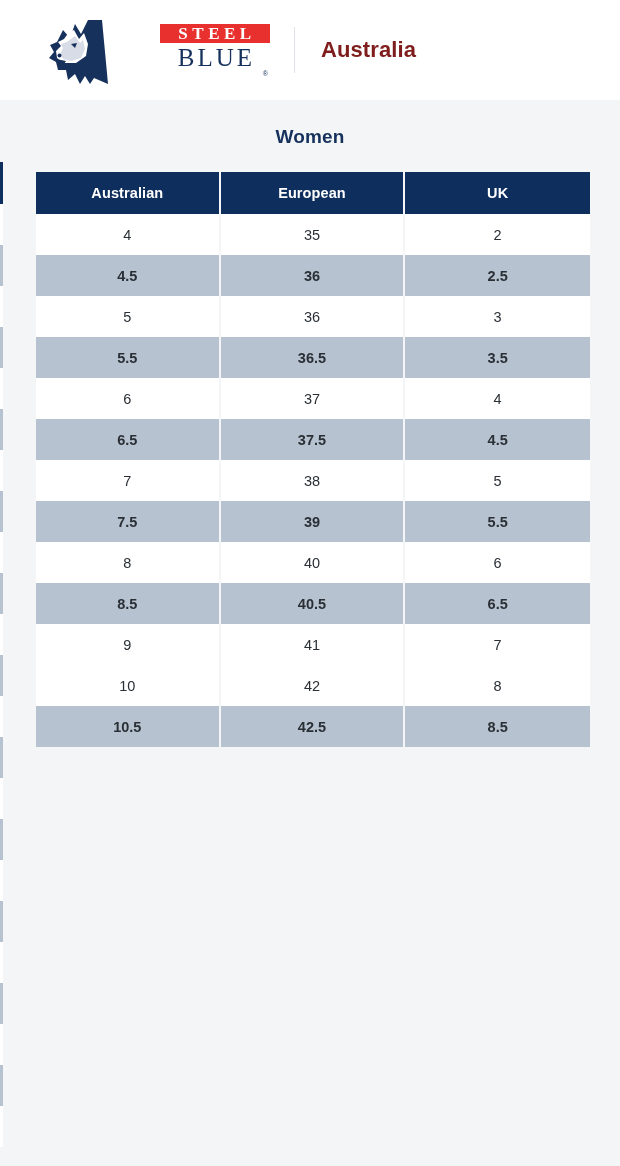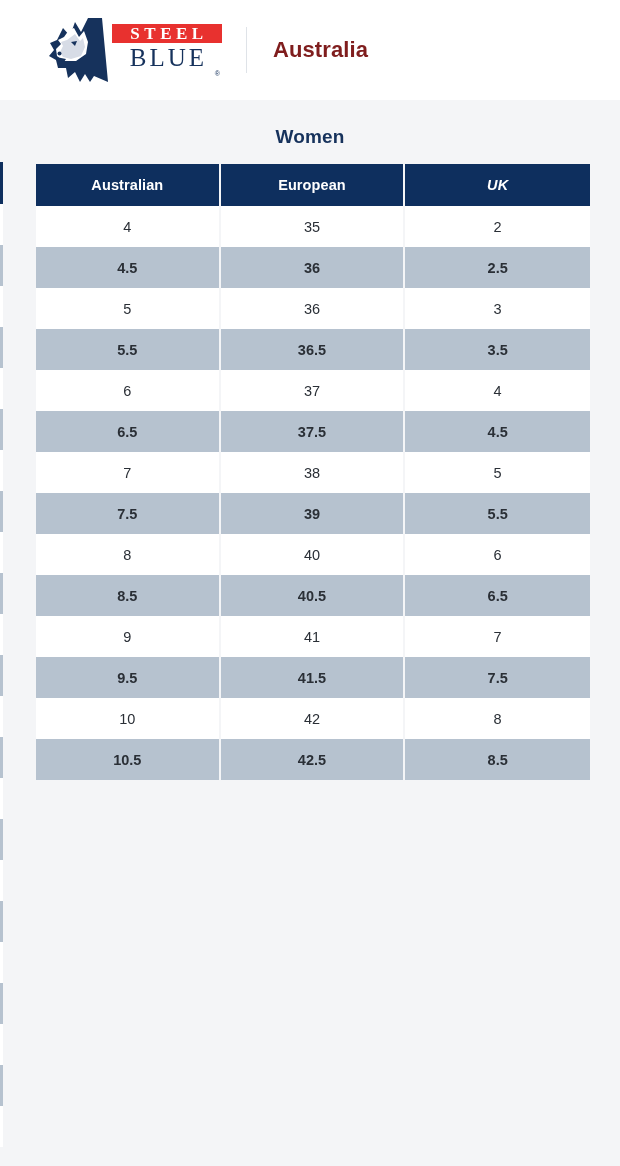--- a/index.html
+++ b/index.html
@@ -21,22 +21,22 @@
     width: 620px;
     height: 100px;
     background: #ffffff;
     display: flex;
     align-items: center;
     padding-left: 44px;
   }
 
   .logo-lockup {
     display: flex;
-    align-items: center;
     height: 64px;
+    gap: 48px;
   }
 
   .wolf {
     width: 66px;
     height: 68px;
     flex: 0 0 auto;
     margin-right: 2px;
   }
 
   .wordmark {
@@ -117,21 +117,21 @@
     font-size: 19px;
     font-weight: 700;
     padding-top: 26px;
     padding-bottom: 0;
     letter-spacing: 0.1px;
   }
 
   .table-wrap {
     position: absolute;
     left: 36px;
-    top: 64px;
+    top: 72px;
     width: 554px;
   }
 
   table.size-table {
     border-collapse: separate;
     border-spacing: 0;
     width: 100%;
     table-layout: fixed;
   }
 
@@ -139,21 +139,21 @@
     background: #0e2f5e;
     color: #ffffff;
     font-size: 14.5px;
     font-weight: 700;
     height: 42px;
     text-align: center;
     border-right: 2px solid #f4f5f7;
     letter-spacing: 0.1px;
   }
 
-  table.size-table th:last-child { border-right: none; font-style: italic; }
+  table.size-table th:last-child { border-right: none; }
 
   table.size-table td {
     height: 41px;
     text-align: center;
     font-size: 14.5px;
     color: #2a2f36;
     background: #ffffff;
     border-right: 2px solid #f4f5f7;
   }
 
@@ -347,25 +347,20 @@
           <tr class="alt">
             <td>8.5</td>
             <td>40.5</td>
             <td>6.5</td>
           </tr>
           <tr>
             <td>9</td>
             <td>41</td>
             <td>7</td>
           </tr>
-          <tr class="alt">
-            <td>9.5</td>
-            <td>41.5</td>
-            <td>7.5</td>
-          </tr>
           <tr>
             <td>10</td>
             <td>42</td>
             <td>8</td>
           </tr>
           <tr class="alt">
             <td>10.5</td>
             <td>42.5</td>
             <td>8.5</td>
           </tr>

